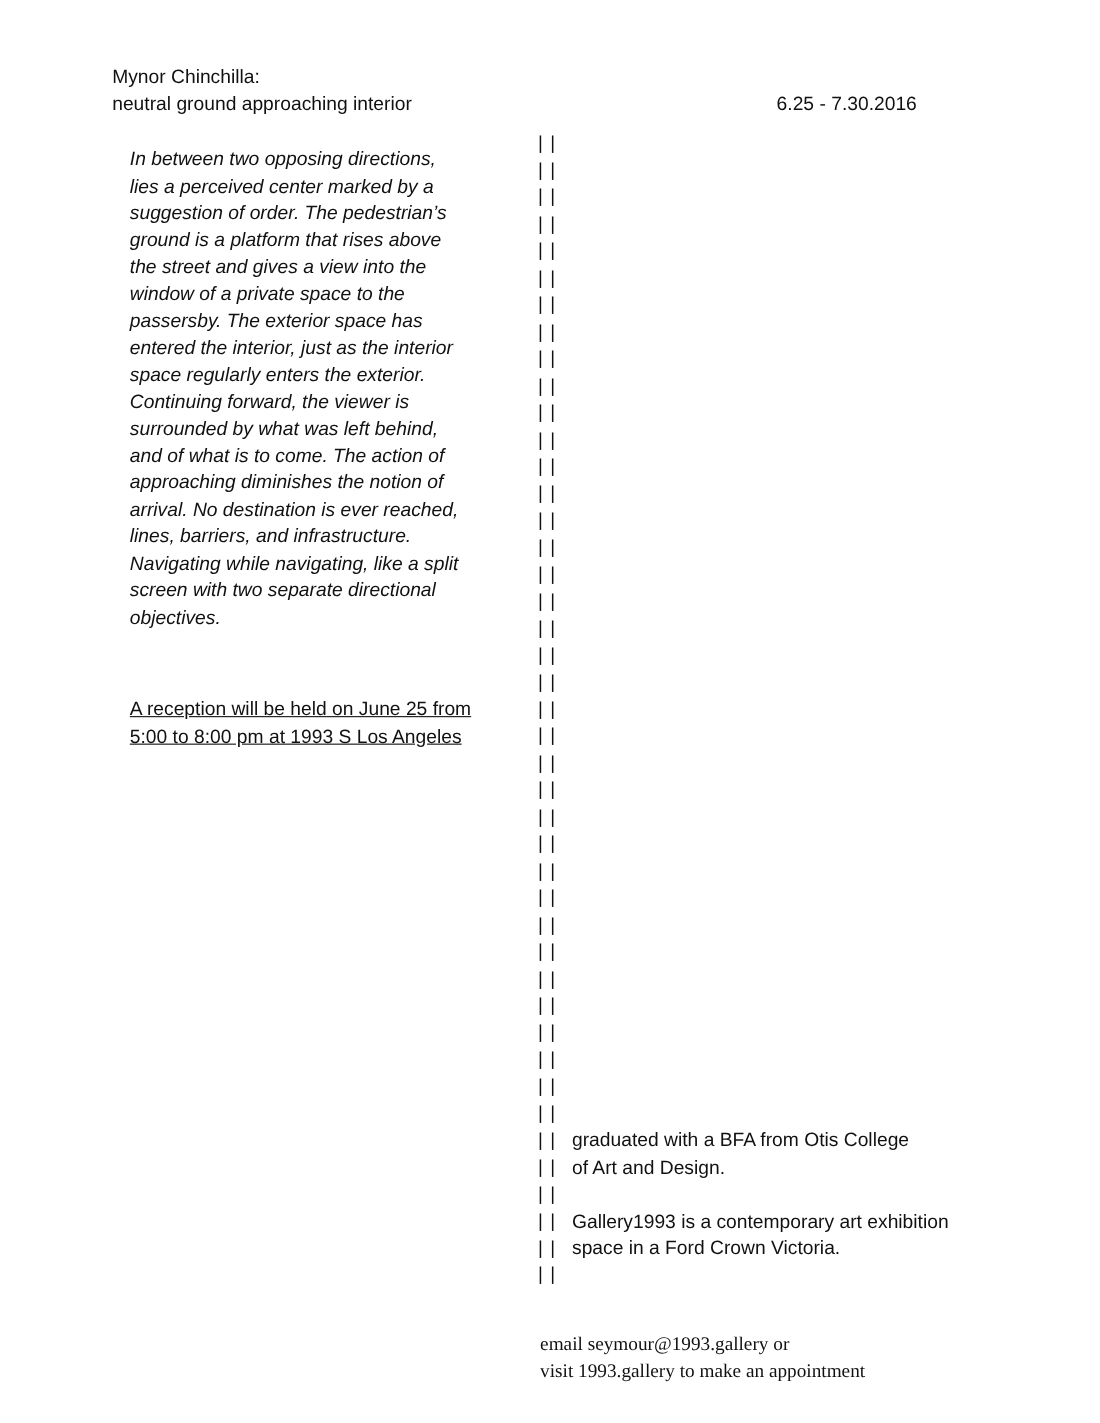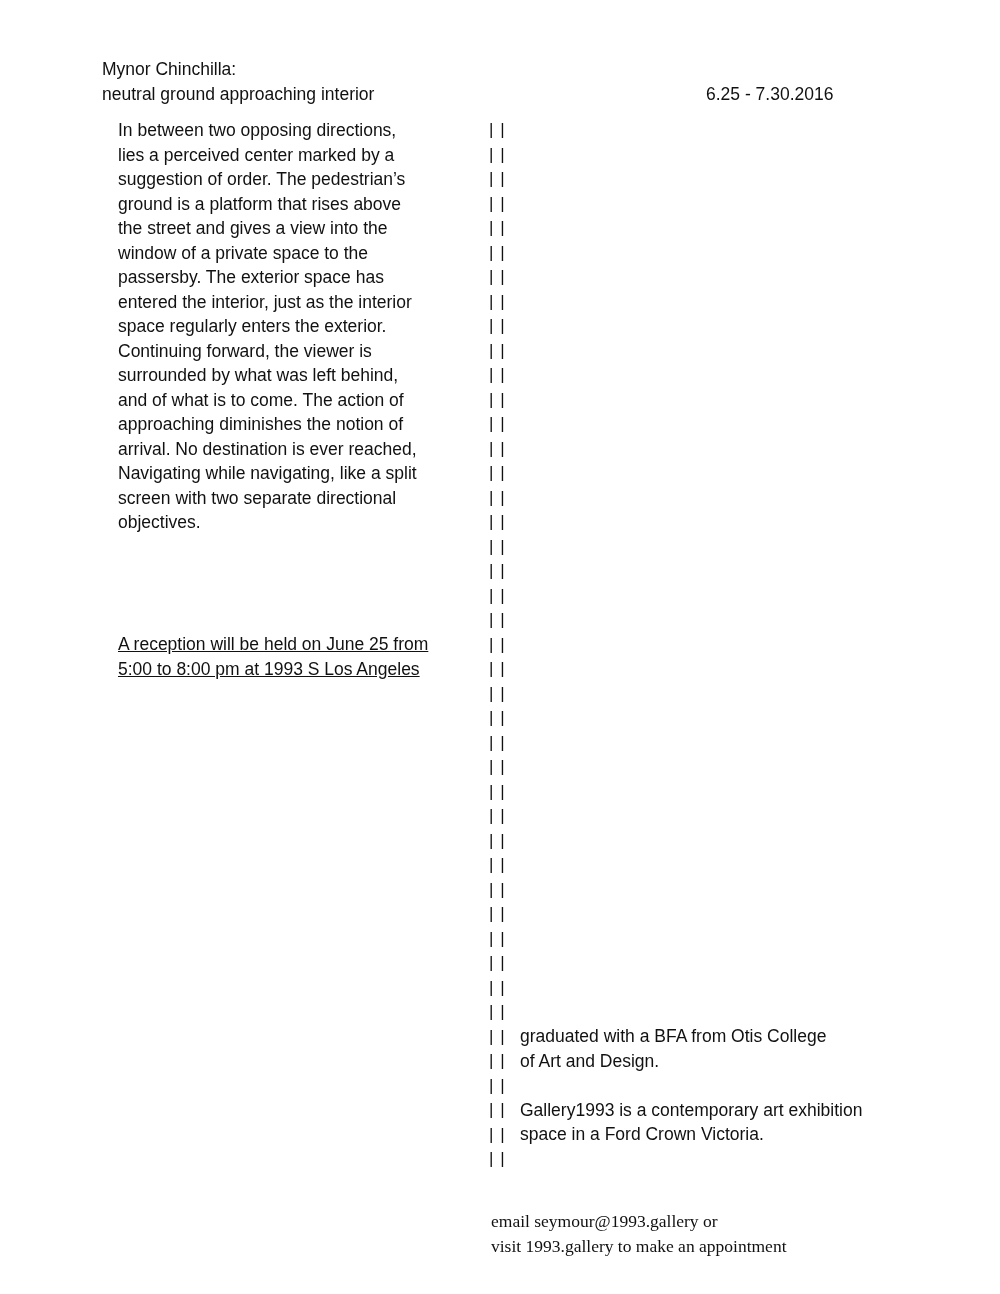--- a/index.html
+++ b/index.html
@@ -1,20 +1,20 @@
 <!DOCTYPE html>
 <html><head>
 <meta charset="utf-8">
 <style>
   html, body { margin: 0; padding: 0; background: #ffffff; }
   body { width: 1000px; height: 1294px; position: relative; overflow: hidden;
          font-family: "Liberation Sans", sans-serif; color: #111111; font-size: 17.5px; }
   #title-block { position: absolute; left: 102px; top: 33px; margin-top: 24px; }
   #date { position: absolute; left: 706px; top: 82px; }
-  #statement { position: absolute; left: 118px; top: 118px; }
+  #statement { position: absolute; left: 118px; top: 132px; font-style: italic; }
   #reception { position: absolute; left: 118px; top: 632px; text-decoration: underline; }
   #divider { position: absolute; left: 489px; top: 118px; }
   .bars { display: block; line-height: 24.5px; height: 24.5px; letter-spacing: 1px; font-size: 17px; }
   #bio { position: absolute; left: 520px; top: 1024px; }
   #contact { position: absolute; left: 491px; top: 1209px; font-family: Liberation Serif, serif; }
   .row { display: block; line-height: 24.5px; height: 24.5px; white-space: nowrap; }
 </style>
 </head>
 <body>
 
@@ -33,20 +33,21 @@
   <span class="row">the street and gives a view into the</span>
   <span class="row">window of a private space to the</span>
   <span class="row">passersby. The exterior space has</span>
   <span class="row">entered the interior, just as the interior</span>
   <span class="row">space regularly enters the exterior.</span>
   <span class="row">Continuing forward, the viewer is</span>
   <span class="row">surrounded by what was left behind,</span>
   <span class="row">and of what is to come. The action of</span>
   <span class="row">approaching diminishes the notion of</span>
   <span class="row">arrival. No destination is ever reached,</span>
+  <span class="row">lines, barriers, and infrastructure.</span>
   <span class="row">Navigating while navigating, like a split</span>
   <span class="row">screen with two separate directional</span>
   <span class="row">objectives.</span>
 </div>
 
 <div id="reception">
   <span class="row">A reception will be held on June 25 from</span>
   <span class="row">5:00 to 8:00 pm at 1993 S Los Angeles</span>
 </div>
 

